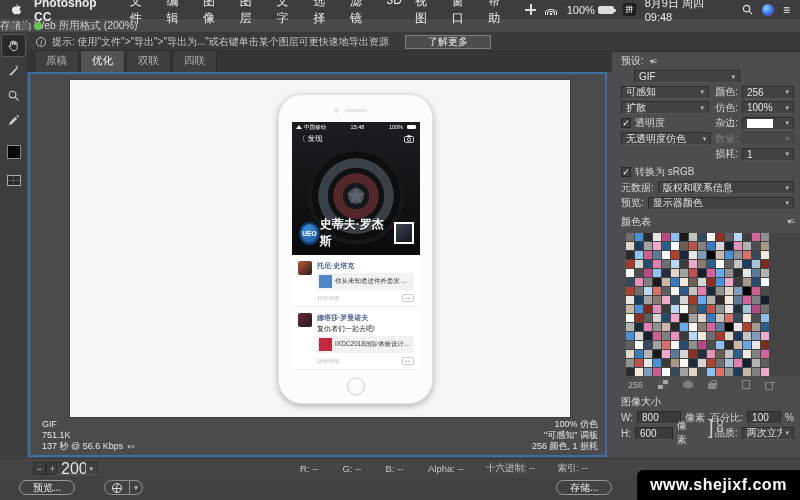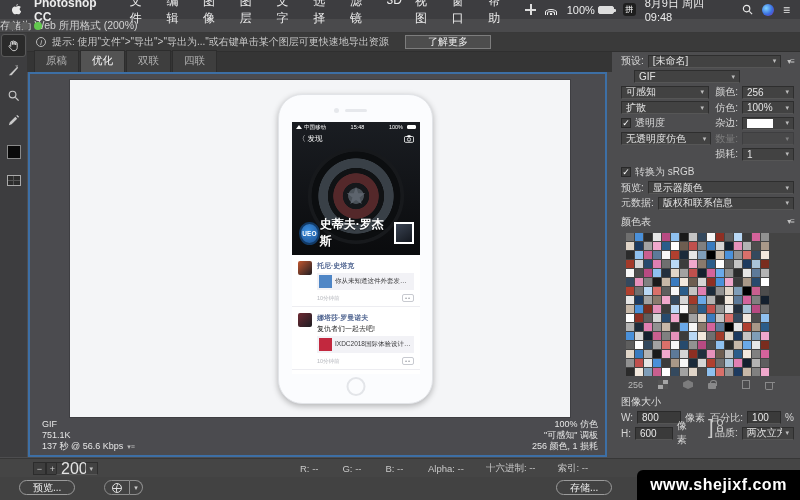--- a/index.html
+++ b/index.html
@@ -323,24 +323,20 @@
     <div>100% 仿色</div>
     <div>"可感知" 调板</div>
     <div>256 颜色, 1 损耗</div>
   </div>
 </div>
 
 <div class="rightpanel">
 
   <div class="prow">
     <span>预设:</span>
-    <div class="dd grow">
-        <span class="val">[未命名]</span>
-        <span class="chev">▾</span>
-      </div>
     <span class="pmenu">▾≡</span>
   </div>
 
   <div class="prow" style="margin-left:22px;margin-right:60px">
     <div class="dd grow">
         <span class="val">GIF</span>
         <span class="chev">▾</span>
       </div>
   </div>
 
@@ -397,31 +393,31 @@
         <span class="chev">▾</span>
       </div>
   </div>
 
   <div class="prow" style="margin-top:5px">
     <span class="cb">✓</span>
     <span>转换为 sRGB</span>
   </div>
 
   <div class="prow">
+    <span>元数据:</span>
+    <div class="dd grow">
+        <span class="val">版权和联系信息</span>
+        <span class="chev">▾</span>
+      </div>
+  </div>
+
+  <div class="prow">
     <span>预览:</span>
     <div class="dd grow">
         <span class="val">显示器颜色</span>
-        <span class="chev">▾</span>
-      </div>
-  </div>
-
-  <div class="prow">
-    <span>元数据:</span>
-    <div class="dd grow">
-        <span class="val">版权和联系信息</span>
         <span class="chev">▾</span>
       </div>
   </div>
 
   <div class="sec-title">
     <span>颜色表</span>
     <span class="pmenu" style="margin-left:auto">▾≡</span>
   </div>
 
   <div class="palette" id="palette">

